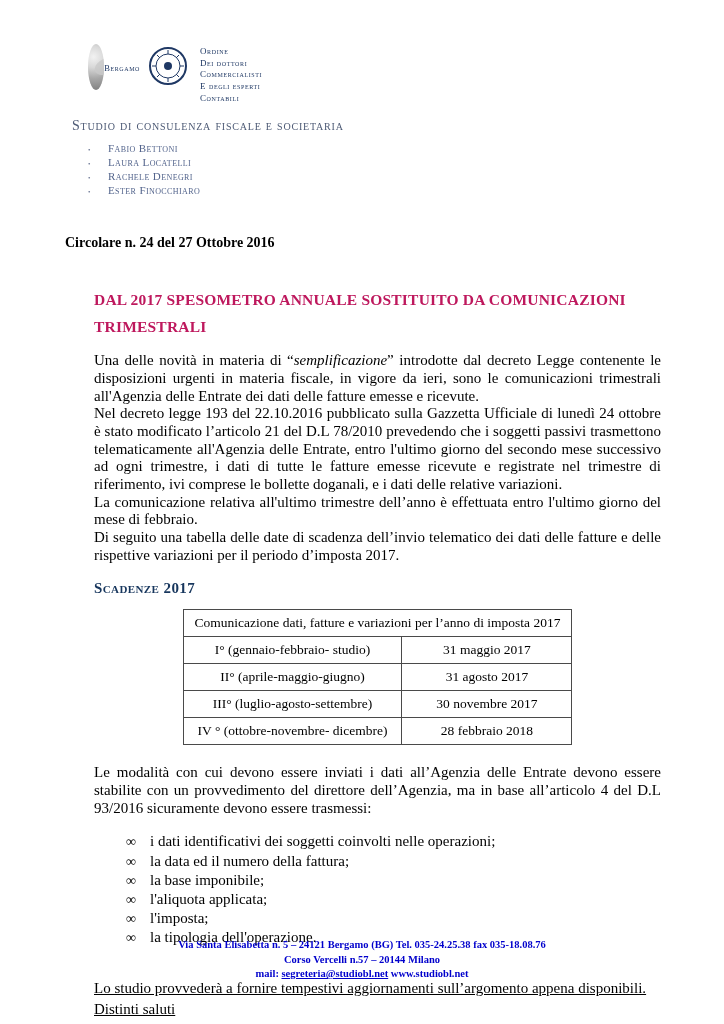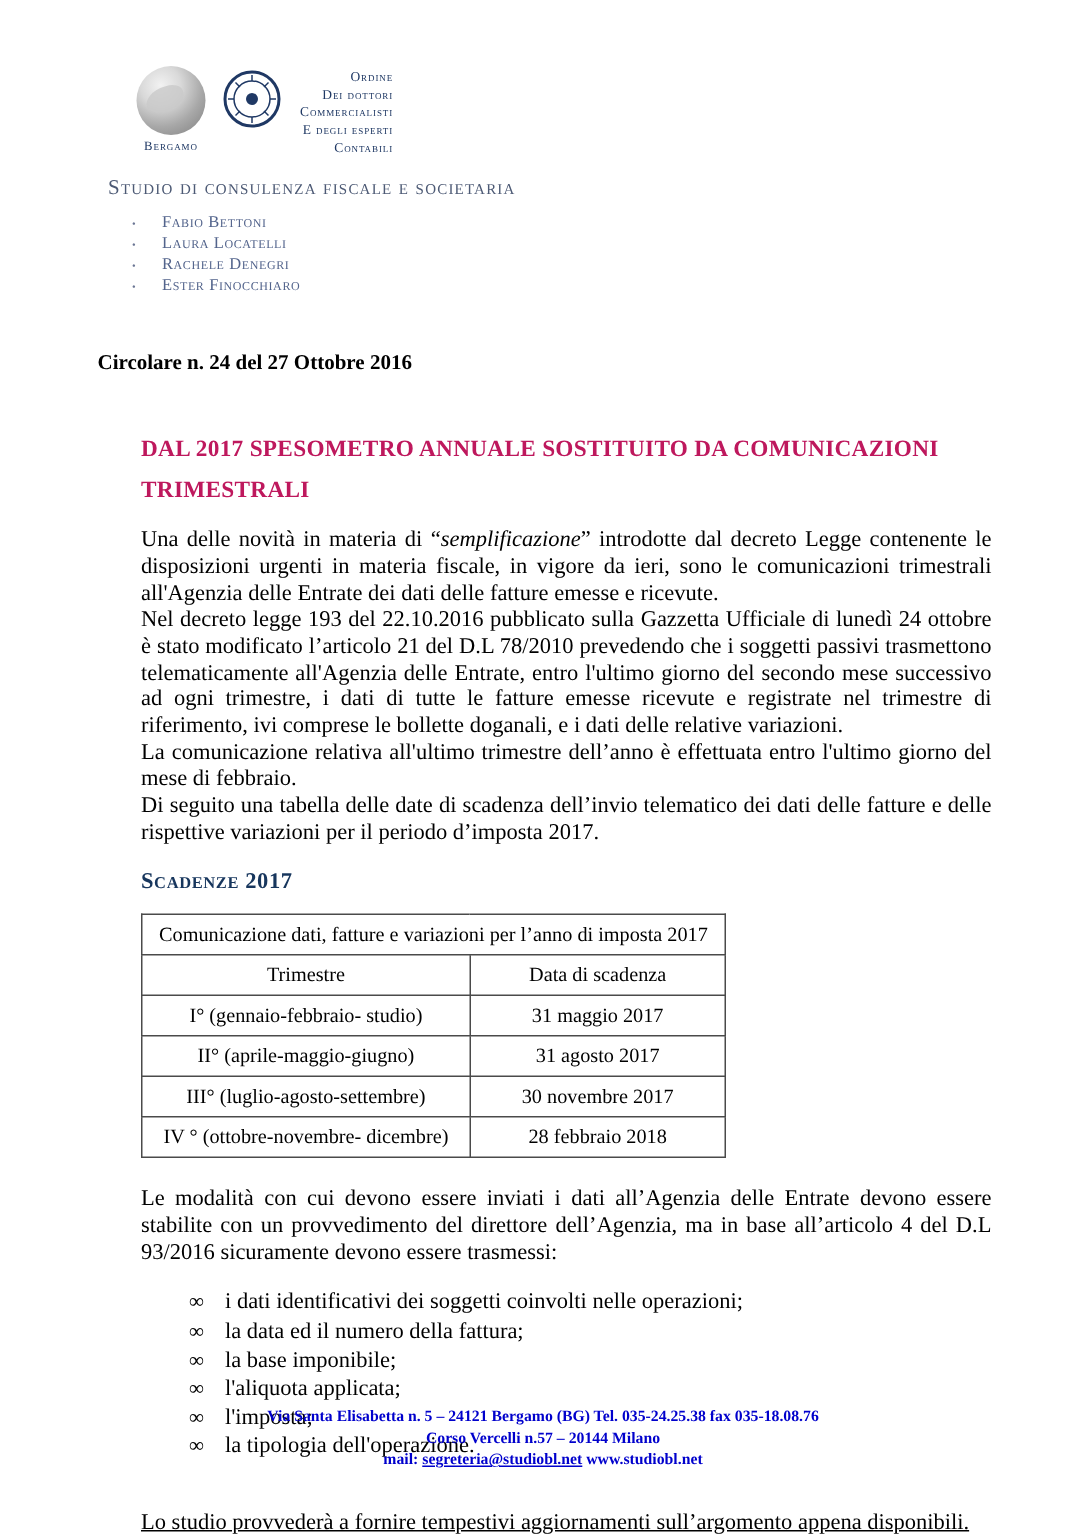--- a/index.html
+++ b/index.html
@@ -6,35 +6,35 @@
   html,body { margin:0; padding:0; background:#888; }
   .page {
     width:724px; height:1024px; margin:0 auto; background:#ffffff;
     font-family:"Liberation Serif", serif; color:#000;
     position:relative; overflow:hidden;
   }
 
   
   .letterhead { padding-top:44px; padding-left:88px; }
   .logo-row { display:flex; align-items:flex-start; gap:8px; }
-  .globe-wrap { display:flex; flex-direction:column; align-items:center; width:52px; }
+  .globe-wrap { display:flex; flex-direction:row; align-items:center; width:52px; }
   .globe {
     width:46px; height:46px; border-radius:50%;
     background: radial-gradient(circle at 35% 28%, #f2f2f2 0%, #d9d9d9 30%, #a8a8a8 62%, #7d7d7d 100%);
     position:relative; overflow:hidden;
   }
   .globe::after{
     content:""; position:absolute; left:6px; top:14px; width:26px; height:16px;
     background:#c9c9c9; border-radius:60% 40% 55% 45%; transform:rotate(-18deg); opacity:.8;
   }
   .bergamo {
     font-variant:small-caps; font-size:8.5px; color:#1F3864; margin-top:2px; letter-spacing:.6px;
   }
   .emblem { margin-top:2px; }
-  .org-lines { margin-top:2px; margin-left:4px;text-align:right; }
+  .org-lines { margin-top:2px; margin-left:4px; }
   .org-line {
     font-variant:small-caps; font-size:9px; line-height:1.3; color:#1F3864; letter-spacing:.6px;
   }
 
   .studio-title {
     margin-top:14px; margin-left:-16px;
     font-variant:small-caps; font-size:14px; letter-spacing:.8px; color:#4d5a75;
   }
 
   .members { margin-top:8px; margin-left:0; }
@@ -56,21 +56,21 @@
 
   .body-text { margin-top:12px; font-size:15px; line-height:1.18; text-align:justify; }
   .body-text p { margin:0; }
   .body-text em { font-style:italic; }
 
   .scadenze {
     margin-top:16px; color:#17365D; font-weight:bold; font-size:15px;
     font-variant:small-caps; letter-spacing:.4px;
   }
 
-  .table-wrap { margin-top:12px; display:flex; }
+  .table-wrap { margin-top:12px; display:flex; justify-content:center; }
   table.scadenze-table { border-collapse:collapse; font-size:13.5px; }
   table.scadenze-table td {
     border:1px solid #4a4a4a; padding:5px 14px; text-align:center; min-width:170px;
   }
   table.scadenze-table td.caption-cell { padding:5px 10px; }
 
   .modalita { margin-top:18px; font-size:15px; line-height:1.2; text-align:justify; }
 
   .bullet-list { margin-top:6px; }
   .bullet-item { display:flex; align-items:baseline; font-size:15px; line-height:1.28; }
@@ -161,24 +161,20 @@
 
     <div class="scadenze">Scadenze 2017</div>
 
     <div class="table-wrap">
       <table class="scadenze-table">
         <tbody>
           <tr>
             <td class="caption-cell" colspan="2">Comunicazione dati, fatture e variazioni per l’anno di imposta 2017</td>
           </tr>
           <tr>
-            <td>Trimestre</td>
-            <td>Data di scadenza</td>
-          </tr>
-          <tr>
             <td>I° (gennaio-febbraio- studio)</td>
             <td>31 maggio 2017</td>
           </tr>
           <tr>
             <td>II° (aprile-maggio-giugno)</td>
             <td>31 agosto 2017</td>
           </tr>
           <tr>
             <td>III° (luglio-agosto-settembre)</td>
             <td>30 novembre 2017</td>

